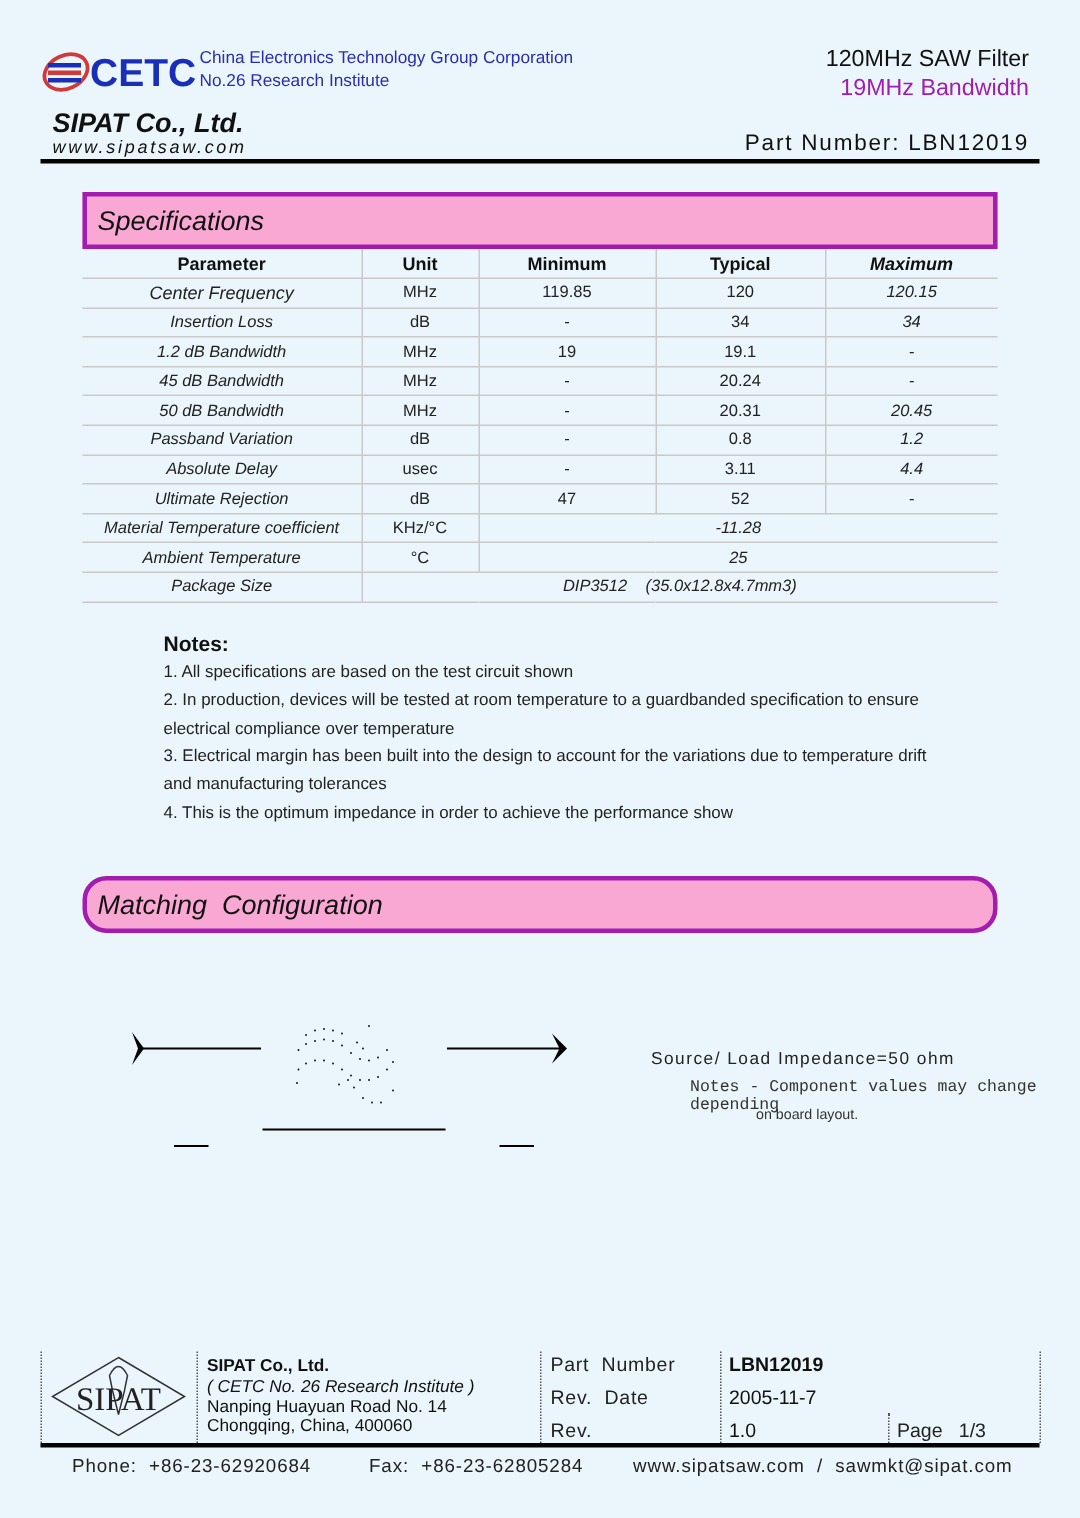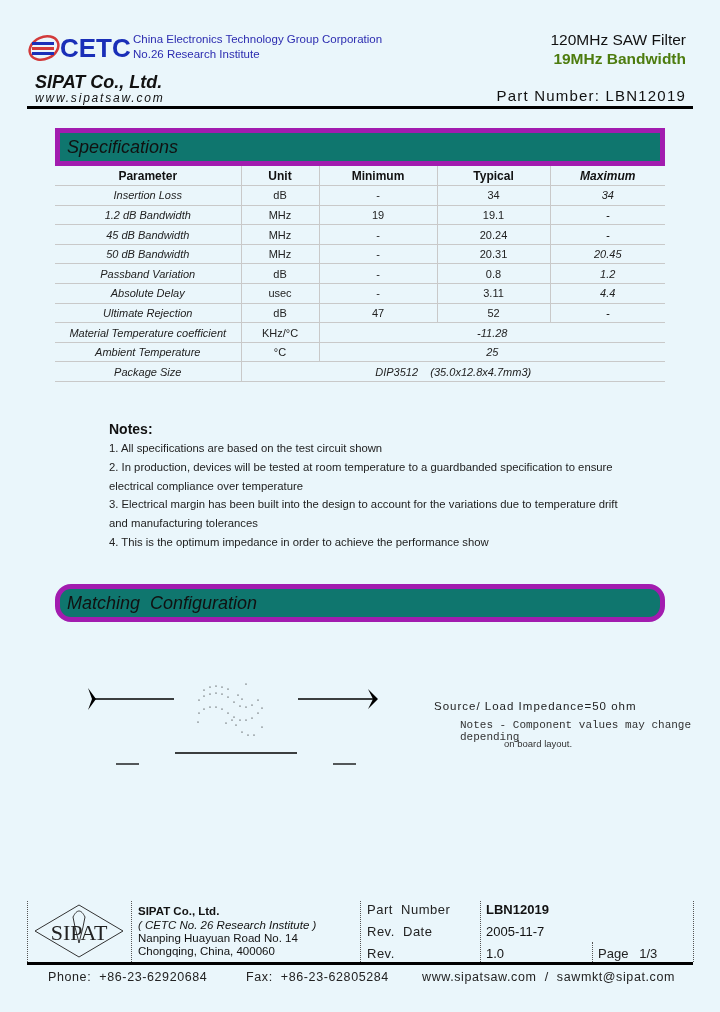--- a/index.html
+++ b/index.html
@@ -9,26 +9,26 @@
   .abs { position: absolute; }
 
   
   .cetc-logo { left: 26px; top: 30px; width: 100px; height: 34px; }
   .cetc-word { left: 60px; top: 33px; font-size: 26px; font-weight: bold; color: #1a2fb8; letter-spacing: 0px; font-family: "Liberation Sans", sans-serif; }
   .cetc-line1 { left: 133px; top: 33px; font-size: 11.5px; color: #2c2cb0; }
   .cetc-line2 { left: 133px; top: 48px; font-size: 11.5px; color: #2c2cb0; }
   .sipat-name { left: 35px; top: 72px; font-size: 18px; font-weight: bold; font-style: italic; color: #111; }
   .sipat-url { left: 35px; top: 91px; font-size: 12px; font-style: italic; letter-spacing: 1.8px; color: #111; }
   .title1 { right: 34px; top: 31px; font-size: 15.5px; color: #111; text-align: right; }
-  .title2 { right: 34px; top: 50px; font-size: 15.5px; color: #4d7c0f; text-align: center; font-weight: bold; }
+  .title2 { right: 34px; top: 50px; font-size: 15.5px; color: #a21caf; text-align: center; }
   .partno { right: 34px; top: 87px; font-size: 15px; letter-spacing: 1.2px; color: #111; text-align: right; }
   .head-rule { left: 27px; top: 106px; width: 666px; height: 3px; background: #000; }
 
   
-  .section-head { background: #0f766e; border: 5px solid #a21caf; font-style: italic; font-size: 18px; color: #111; padding-left: 7px; display: flex; align-items: center; }
+  .section-head { background: #f9a8d4; border: 3px solid #a21caf; font-style: italic; font-size: 18px; color: #111; padding-left: 7px; display: flex; align-items: center; }
   .spec-head { left: 55px; top: 128px; width: 610px; height: 38px; }
   .match-head { left: 55px; top: 584px; width: 610px; height: 38px; border-radius: 16px; }
 
   table.spec { position: absolute; left: 55px; top: 166px; width: 610px; border-collapse: collapse; font-size: 11px; }
   table.spec td, table.spec th { border: 1px solid #c9c9c9; text-align: center; padding: 0; height: 19.6px; color: #222; }
   table.spec th { font-weight: bold; font-size: 12px; color: #111; border-top: none; }
   table.spec td.param { font-style: italic; }
   table.spec tr td:first-child, table.spec tr th:first-child { border-left: none; }
   table.spec tr td:last-child, table.spec tr th:last-child { border-right: none; font-style: italic; }
   .c1 { width: 186px; } .c2 { width: 78px; } .c3 { width: 118px; } .c4 { width: 113px; } .c5 { width: 115px; }
@@ -75,20 +75,27 @@
 <div class="abs section-head spec-head">Specifications</div>
 
 <table class="spec">
   <tbody>
       <tr>
     <th class="c1">Parameter</th>
     <th class="c2">Unit</th>
     <th class="c3">Minimum</th>
     <th class="c4">Typical</th>
     <th class="c5">Maximum</th>
+  </tr>
+  <tr>
+    <td class="param" style="font-size:12px">Center Frequency</td>
+    <td>MHz</td>
+    <td>119.85</td>
+    <td>120</td>
+    <td>120.15</td>
   </tr>
   <tr>
     <td class="param">Insertion Loss</td>
     <td>dB</td>
     <td>-</td>
     <td>34</td>
     <td>34</td>
   </tr>
   <tr>
     <td class="param">1.2 dB Bandwidth</td>

